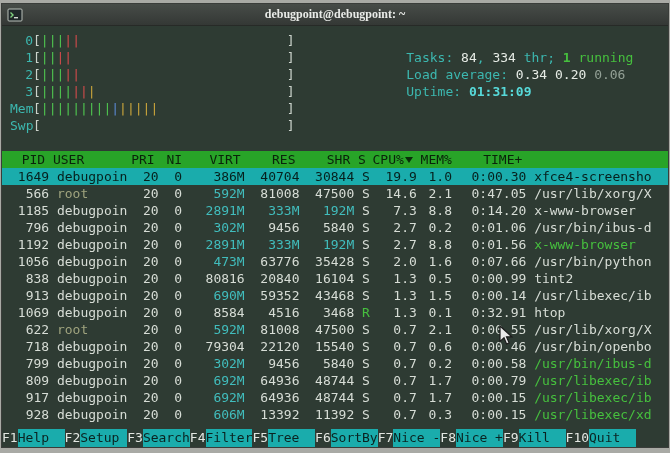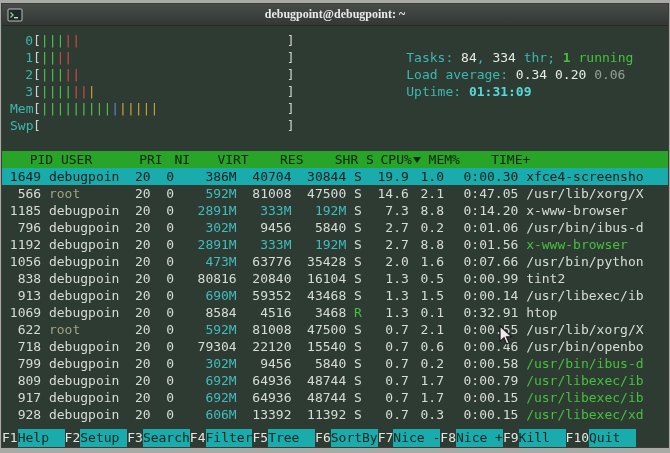--- a/index.html
+++ b/index.html
@@ -40,23 +40,23 @@
   .line{white-space:pre;height:17px}
   .lbl{color:var(--cyl)}
   .val{color:#e6ebe5;font-weight:normal}
   .grn{color:var(--grn)}
   .grnb{color:var(--grn);font-weight:bold}
   .cybv{color:var(--cyb);font-weight:bold}
   .dimv{color:var(--dim)}
 
   
   .thead{display:flex;gap:1ch;background:var(--hgrn);color:#0a230a;margin-top:17px;height:17px;
-         padding-left:12px;overflow:hidden}
+         padding-left:4px;overflow:hidden}
   .rows{}
-  .prow{display:flex;gap:1ch;height:17px;overflow:hidden}
+  .prow{display:flex;gap:1ch;height:17px;padding-left:8px;overflow:hidden}
   .prow.selected{background:var(--sel)}
   .prow.selected [data-f]{color:#06201d}
   .c-pid{width:5ch;text-align:right}
   .c-user{width:9ch}
   .c-pri{width:3ch;text-align:right}
   .c-ni{width:3ch;text-align:center}
   .c-virt{width:6ch;text-align:right}
   .c-res{width:6ch;text-align:right}
   .c-shr{width:6ch;text-align:right}
   .c-s{width:1ch;text-align:center}

